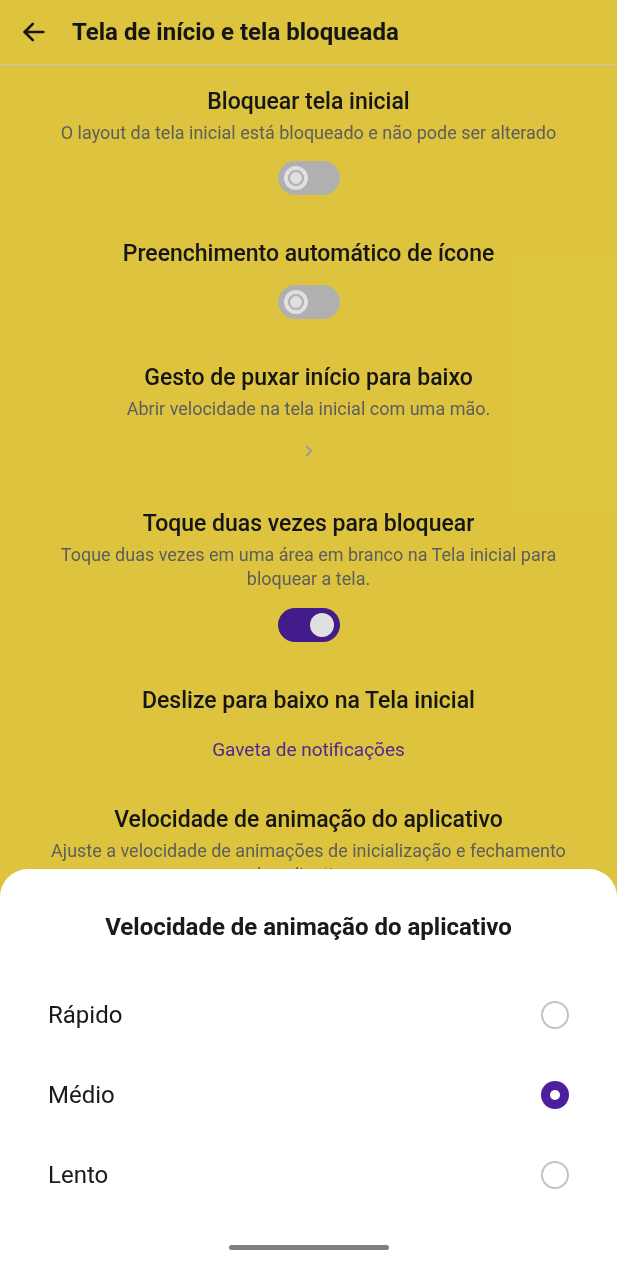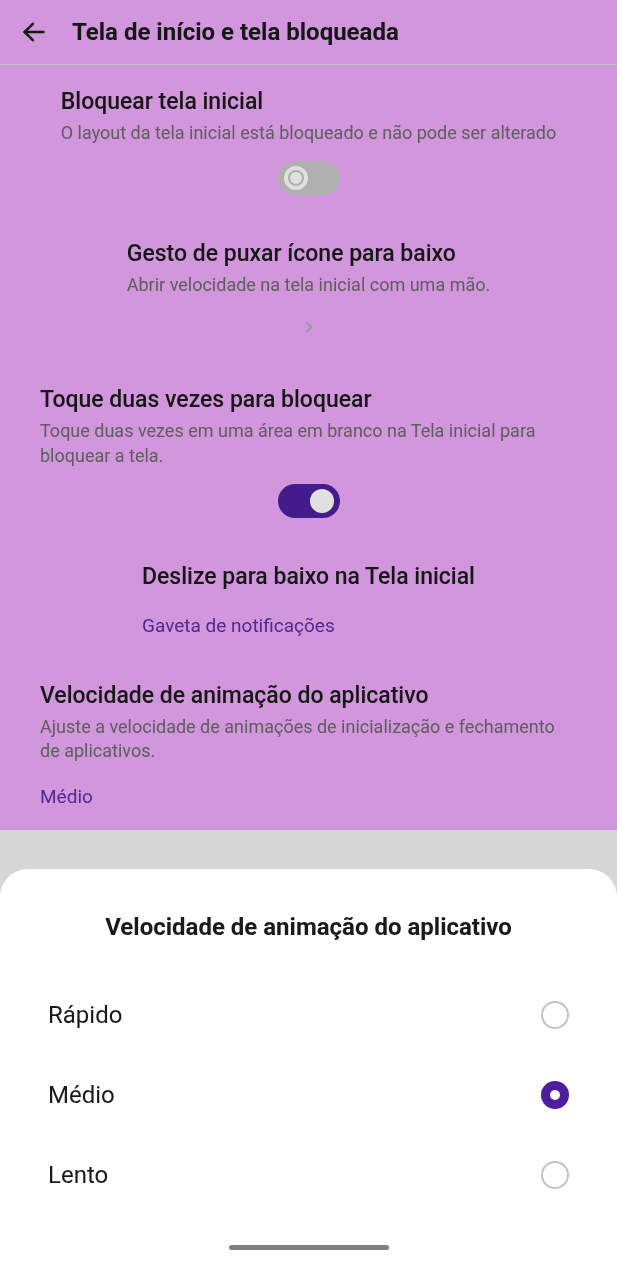--- a/index.html
+++ b/index.html
@@ -13,21 +13,22 @@
     }
     .scrim {
       position: absolute;
       top: 0; left: 0; right: 0; bottom: 0;
       background: rgba(0,0,0,0.12);
       z-index: 1;
     }
     .page {
       position: absolute;
       top: 0; left: 0; right: 0;
-      background: #f0abfc;
+      background: #fde047;
+      text-align: center;
     }
     .header {
       display: flex;
       align-items: center;
       padding: 18px 20px;
       gap: 24px;
     }
     .back-arrow {
       width: 28px;
       height: 28px;
@@ -178,24 +179,32 @@
   <div class="setting">
     <div class="setting-text">
       <div class="setting-title">Bloquear tela inicial</div>
       <div class="setting-desc">O layout da tela inicial está bloqueado e não pode ser alterado</div>
     </div>
     <div class="toggle toggle-off">
       <div class="toggle-knob"></div>
     </div>
   </div>
 
-
-  <div class="setting">
-    <div class="setting-text">
-      <div class="setting-title">Gesto de puxar ícone para baixo</div>
+  <div class="setting">
+    <div class="setting-text">
+      <div class="setting-title">Preenchimento automático de ícone</div>
+    </div>
+    <div class="toggle toggle-off">
+      <div class="toggle-knob"></div>
+    </div>
+  </div>
+
+  <div class="setting">
+    <div class="setting-text">
+      <div class="setting-title">Gesto de puxar início para baixo</div>
       <div class="setting-desc">Abrir velocidade na tela inicial com uma mão.</div>
     </div>
     <svg class="chevron" width="18" height="28" viewBox="0 0 24 24" fill="none" stroke="#b0b0b0" stroke-width="2.5" stroke-linecap="round" stroke-linejoin="round">
       <polyline points="9 18 15 12 9 6"></polyline>
     </svg>
   </div>
 
   <div class="setting">
     <div class="setting-text">
       <div class="setting-title">Toque duas vezes para bloquear</div>

